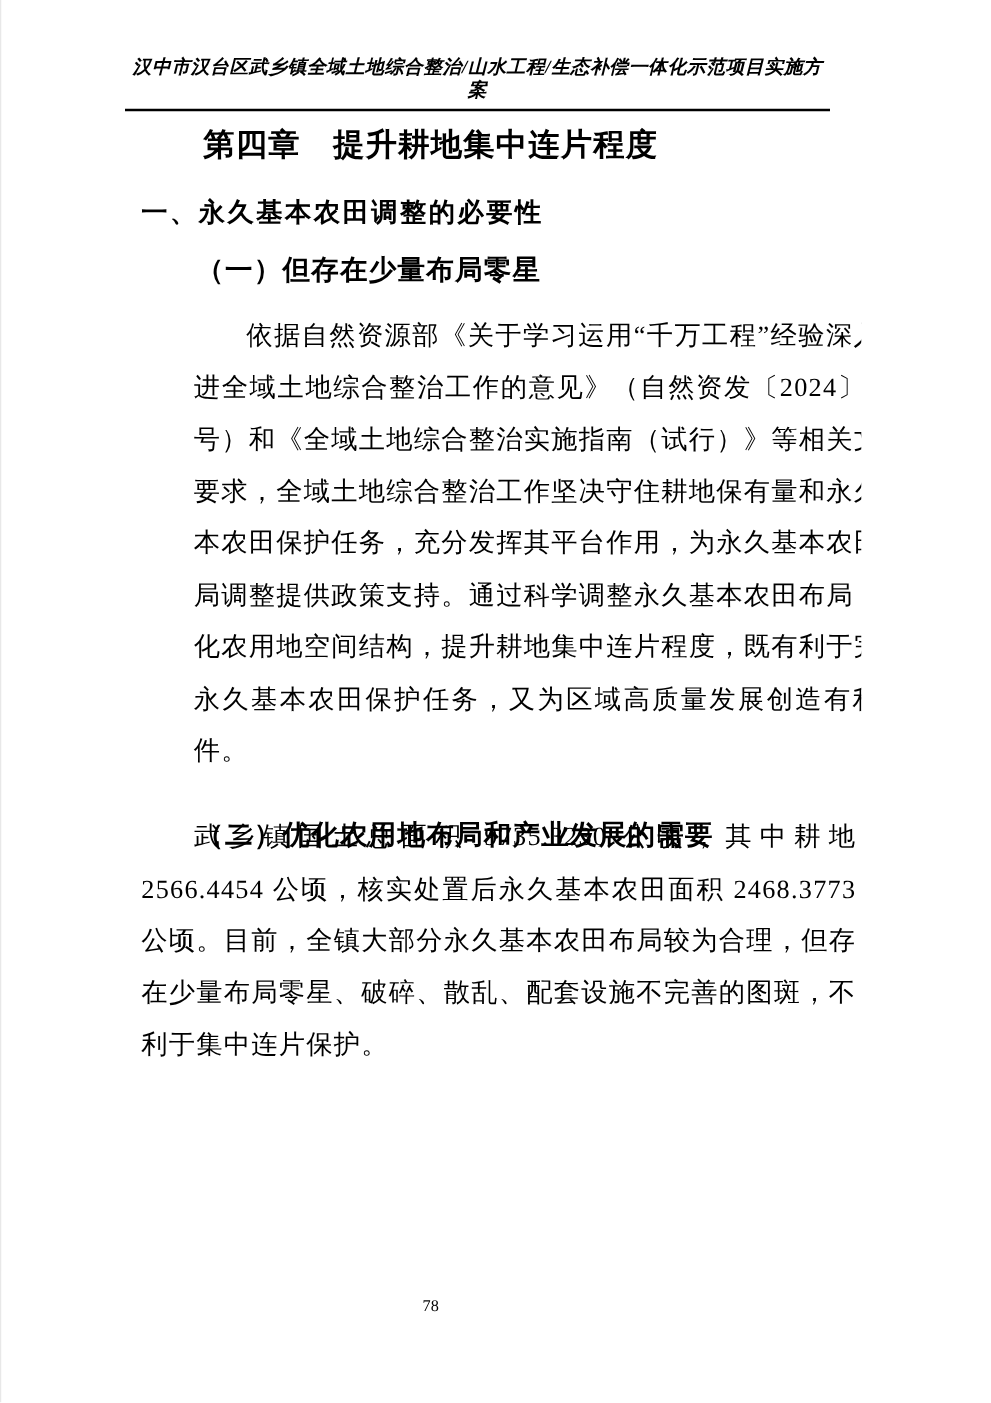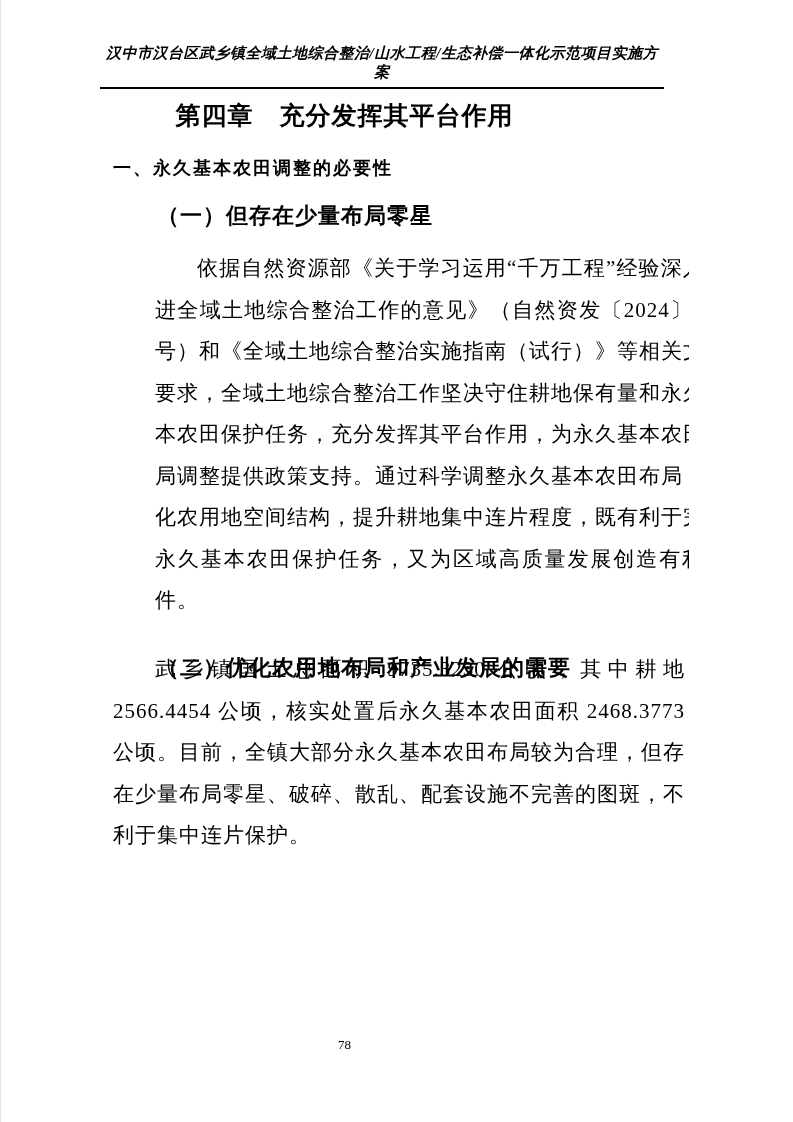--- a/index.html
+++ b/index.html
@@ -39,21 +39,21 @@
     text-align: center;
     font-size: 25px;
     font-weight: bold;
     font-family: "Liberation Sans", sans-serif;
     letter-spacing: 1px;
   }
   .section-heading {
     position: absolute;
     top: 156px;
     left: 113px;
-    font-size: 18px;
+    font-size: 21px;
     font-weight: bold;
     letter-spacing: 2px;
     font-family: Liberation Sans, sans-serif;
   }
   .sub-heading {
     position: absolute;
     left: 157px;
     font-size: 22px;
     font-weight: bold;
     letter-spacing: 1px;
@@ -86,21 +86,21 @@
     font-family: "Liberation Serif", serif;
   }
 </style>
 </head>
 <body>
 
 <div class="page">
 
   <div class="doc-header">汉中市汉台区武乡镇全域土地综合整治/山水工程/生态补偿一体化示范项目实施方案</div>
 
-  <div class="chapter-title">第四章　充分发挥其平台作用</div>
+  <div class="chapter-title">第四章　提升耕地集中连片程度</div>
 
   <div class="section-heading">一、永久基本农田调整的必要性</div>
 
   <div class="sub-heading first">（一）但存在少量布局零星</div>
 
   <div class="body-block block-1">
     <p>依据自然资源部《关于学习运用“千万工程”经验深入推进全域土地综合整治工作的意见》（自然资发〔2024〕149号）和《全域土地综合整治实施指南（试行）》等相关文件要求，全域土地综合整治工作坚决守住耕地保有量和永久基本农田保护任务，充分发挥其平台作用，为永久基本农田布局调整提供政策支持。通过科学调整永久基本农田布局，优化农用地空间结构，提升耕地集中连片程度，既有利于完成永久基本农田保护任务，又为区域高质量发展创造有利条件。</p>
   </div>
 
   <div class="sub-heading second">（二）优化农用地布局和产业发展的需要</div>

